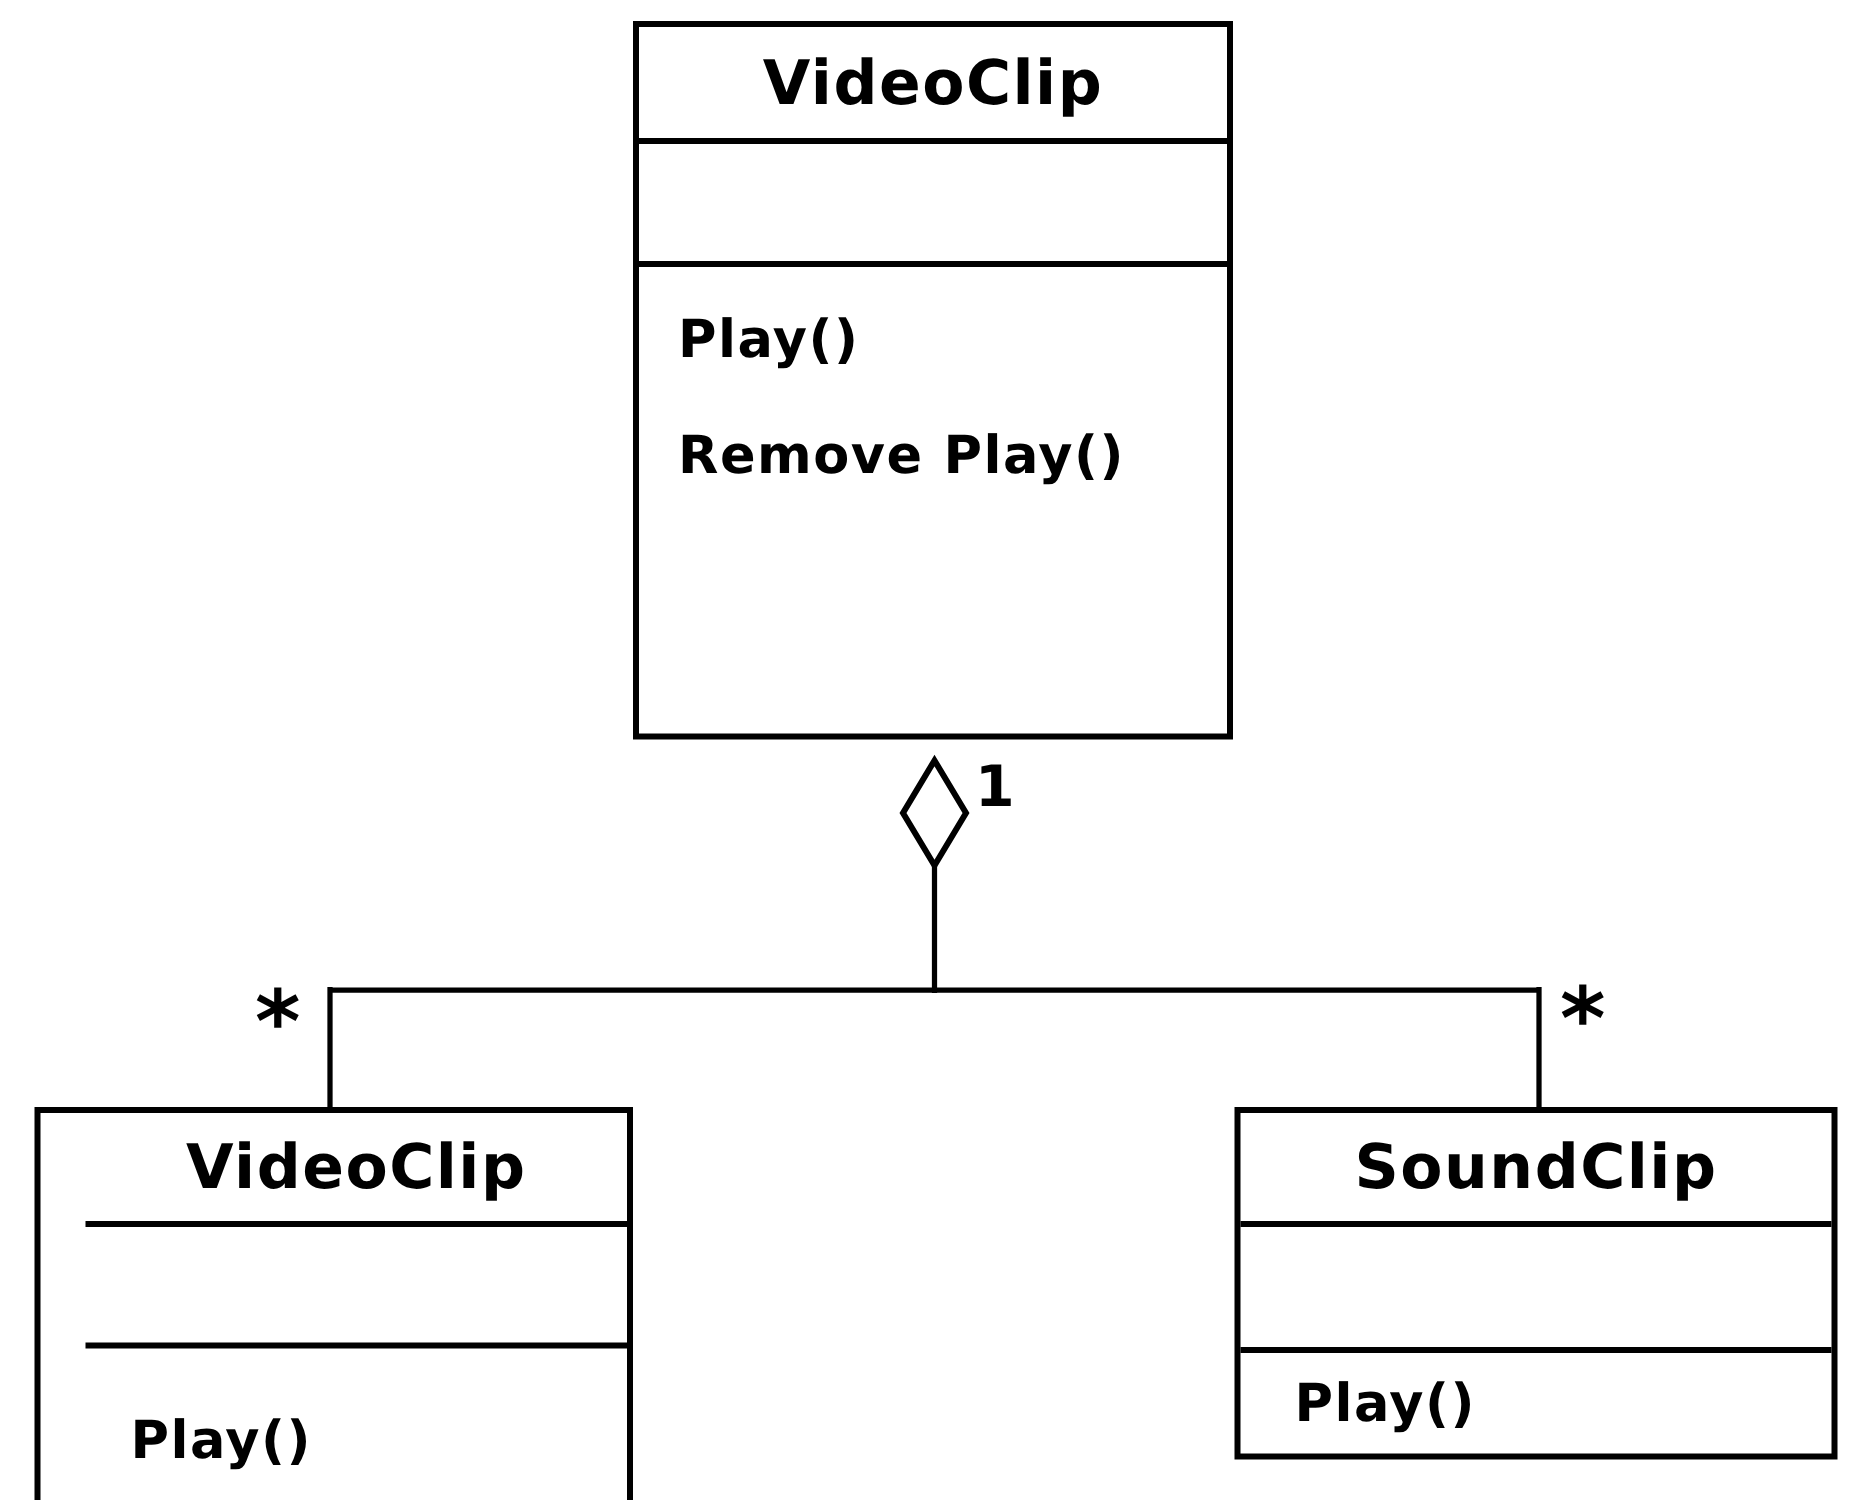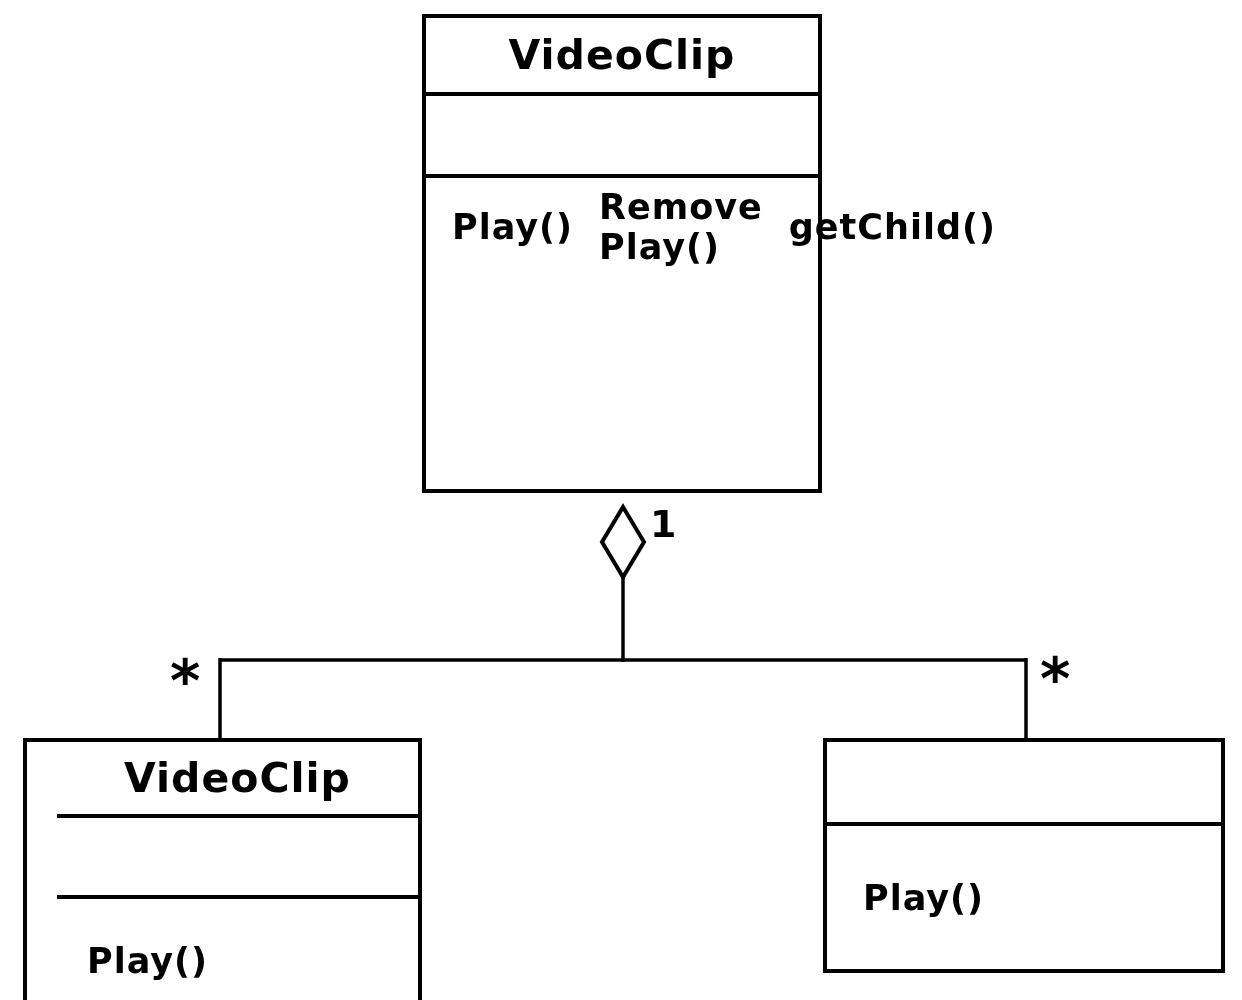--- a/index.html
+++ b/index.html
@@ -34,20 +34,21 @@
     font-size: 41px;
     font-weight: 700;
     letter-spacing: 1px;
   }
   .compartment-attrs {
     border-bottom: 4px solid #000;
   }
   .compartment-methods {
     flex: 1;
     display: flex;
+    flex-direction: column;
   }
   .method-line {
     display: flex;
     align-items: center;
     font-size: 35px;
     font-weight: 700;
     letter-spacing: 1px;
   }
   
   .box-adsequence { left: 422px; top: 14px; width: 400px; height: 479px; }
@@ -93,32 +94,32 @@
   <div class="multiplicity mult-one">1</div>
   <div class="multiplicity mult-star-left">*</div>
   <div class="multiplicity mult-star-right">*</div>
 
   <div class="class-box box-adsequence">
     <div class="compartment-title">VideoClip</div>
     <div class="compartment-attrs"></div>
     <div class="compartment-methods">
       <div class="method-line">Play()</div>
       <div class="method-line">Remove Play()</div>
-      <div class="method-line">getChild()</div>
     </div>
   </div>
 
   <div class="class-box box-videoclip">
     <div class="compartment-title">VideoClip</div>
     <div class="compartment-attrs"></div>
     <div class="compartment-methods">
       <div class="method-line">Play()</div>
     </div>
   </div>
 
   <div class="class-box box-soundclip">
+    <div class="compartment-title">SoundClip</div>
     <div class="compartment-attrs"></div>
     <div class="compartment-methods">
       <div class="method-line">Play()</div>
     </div>
   </div>
 
 </div>
 
 </body></html>

